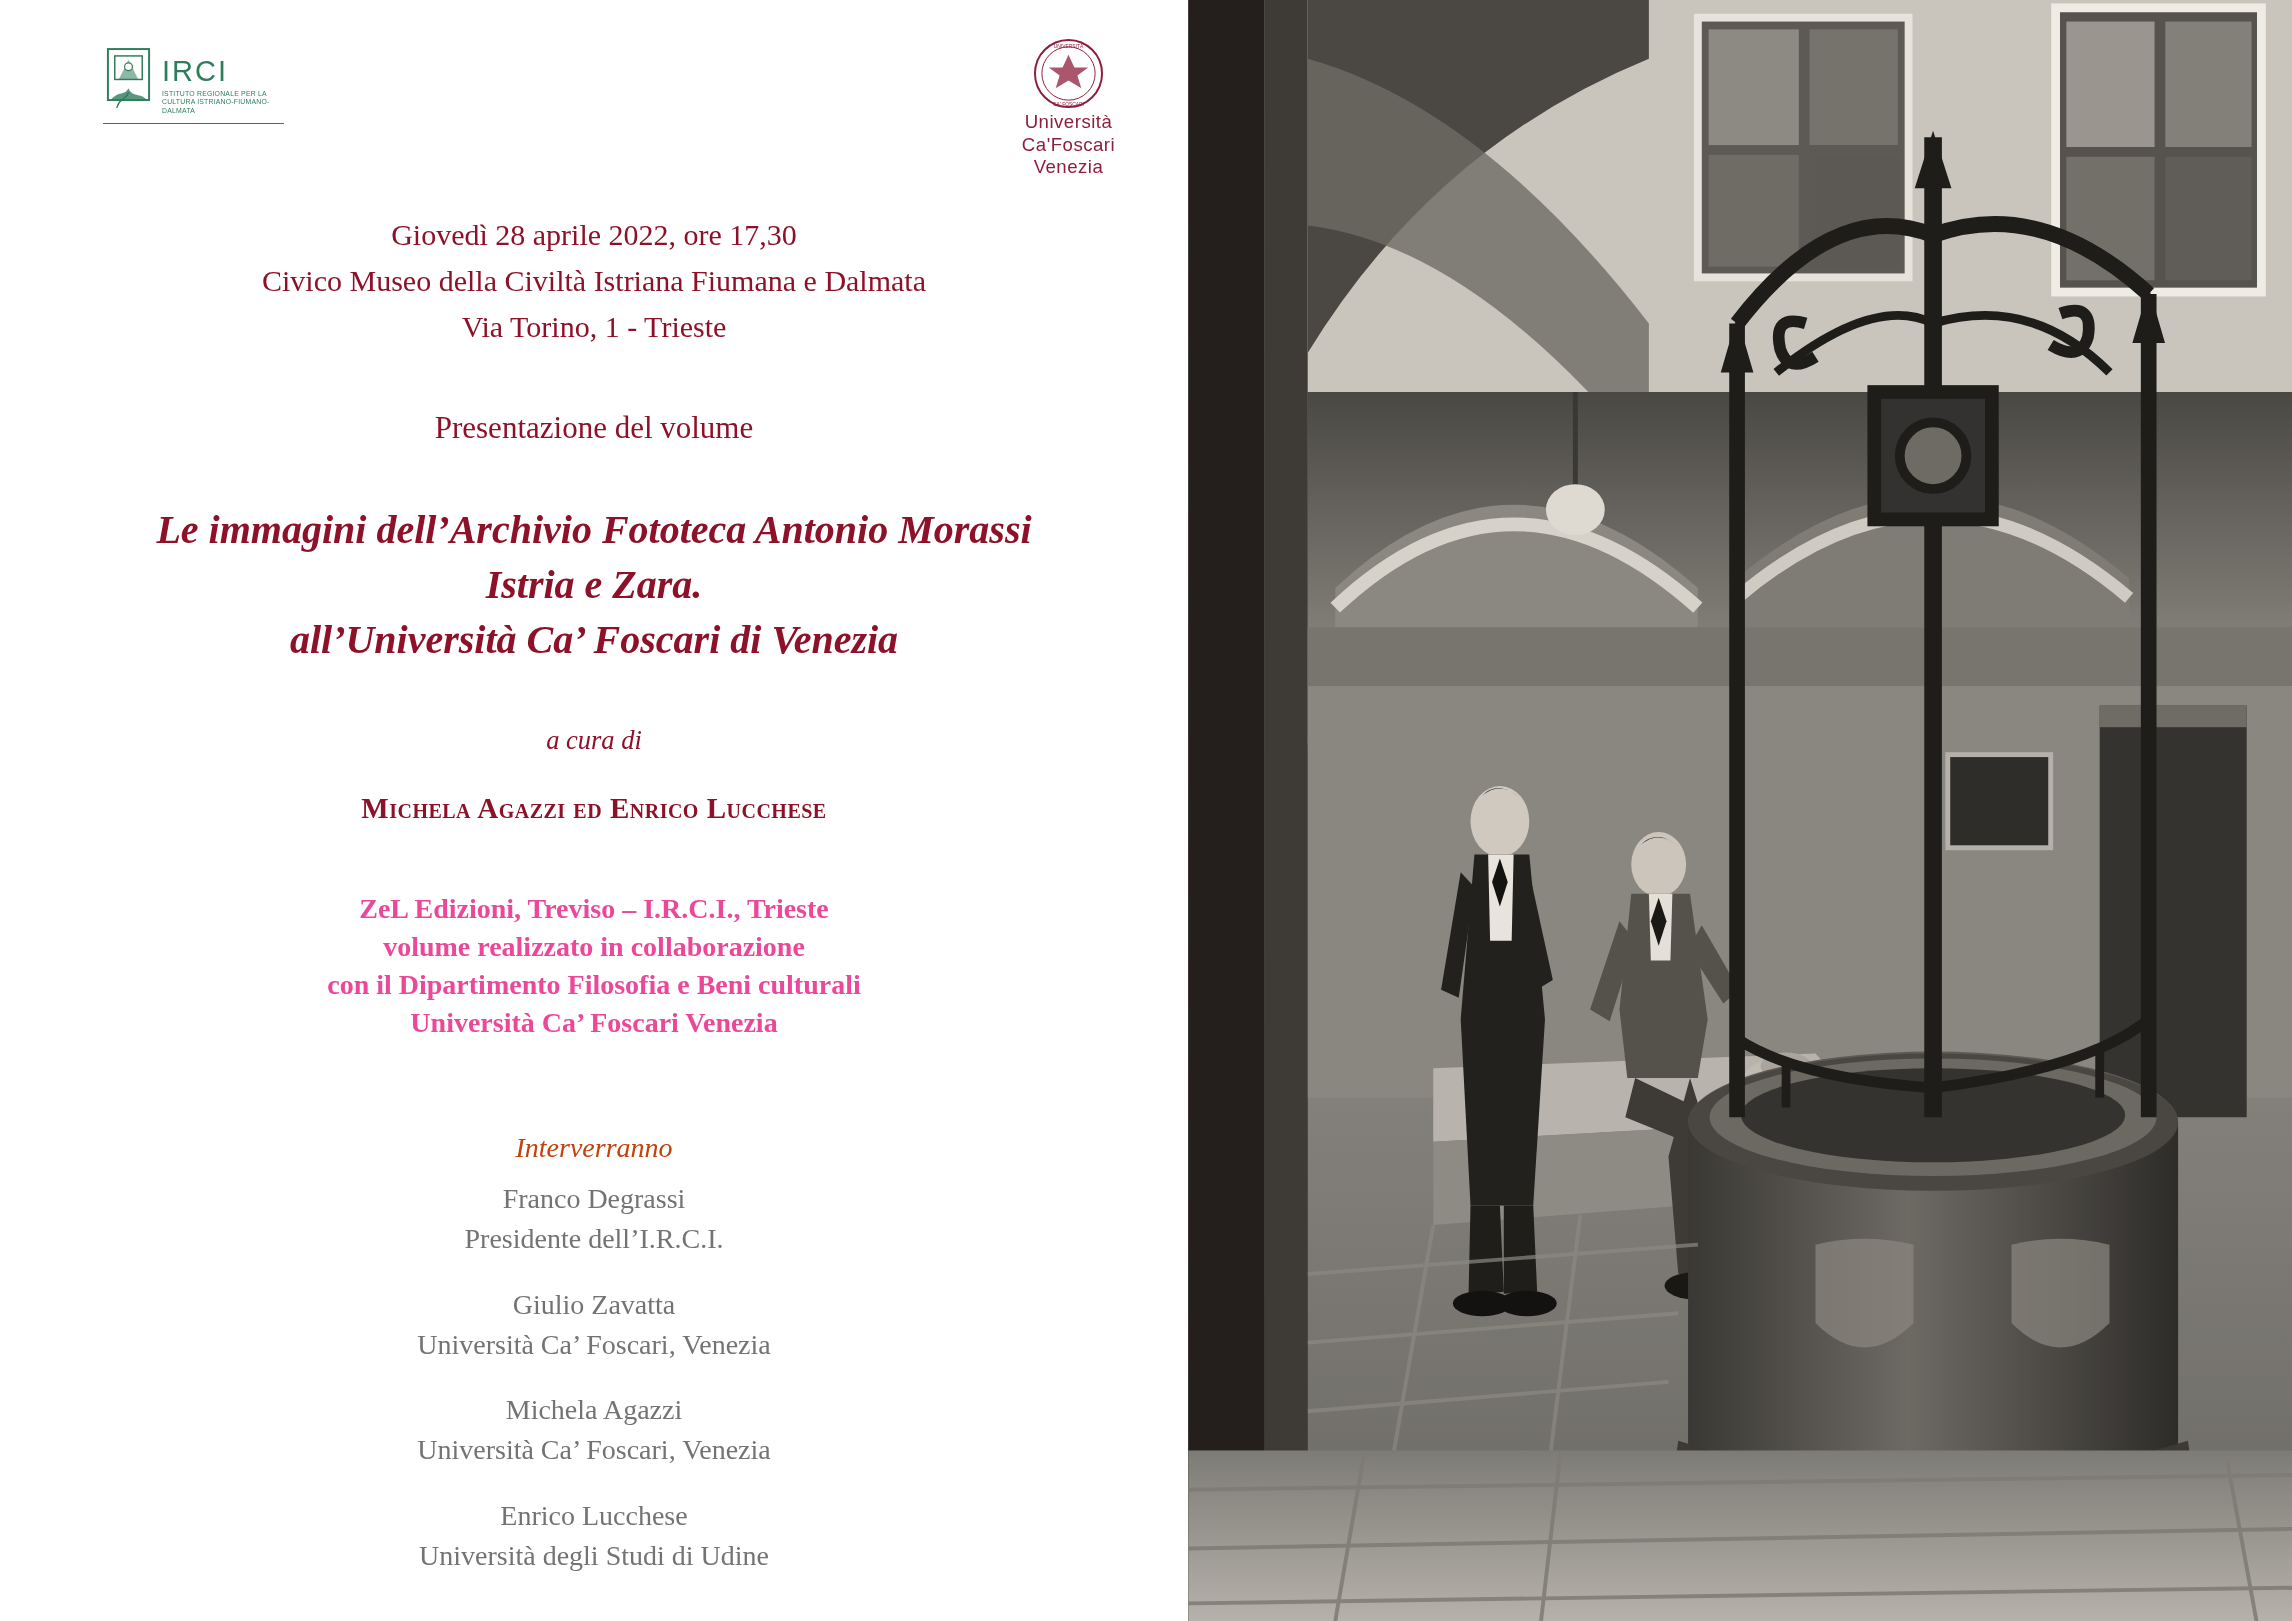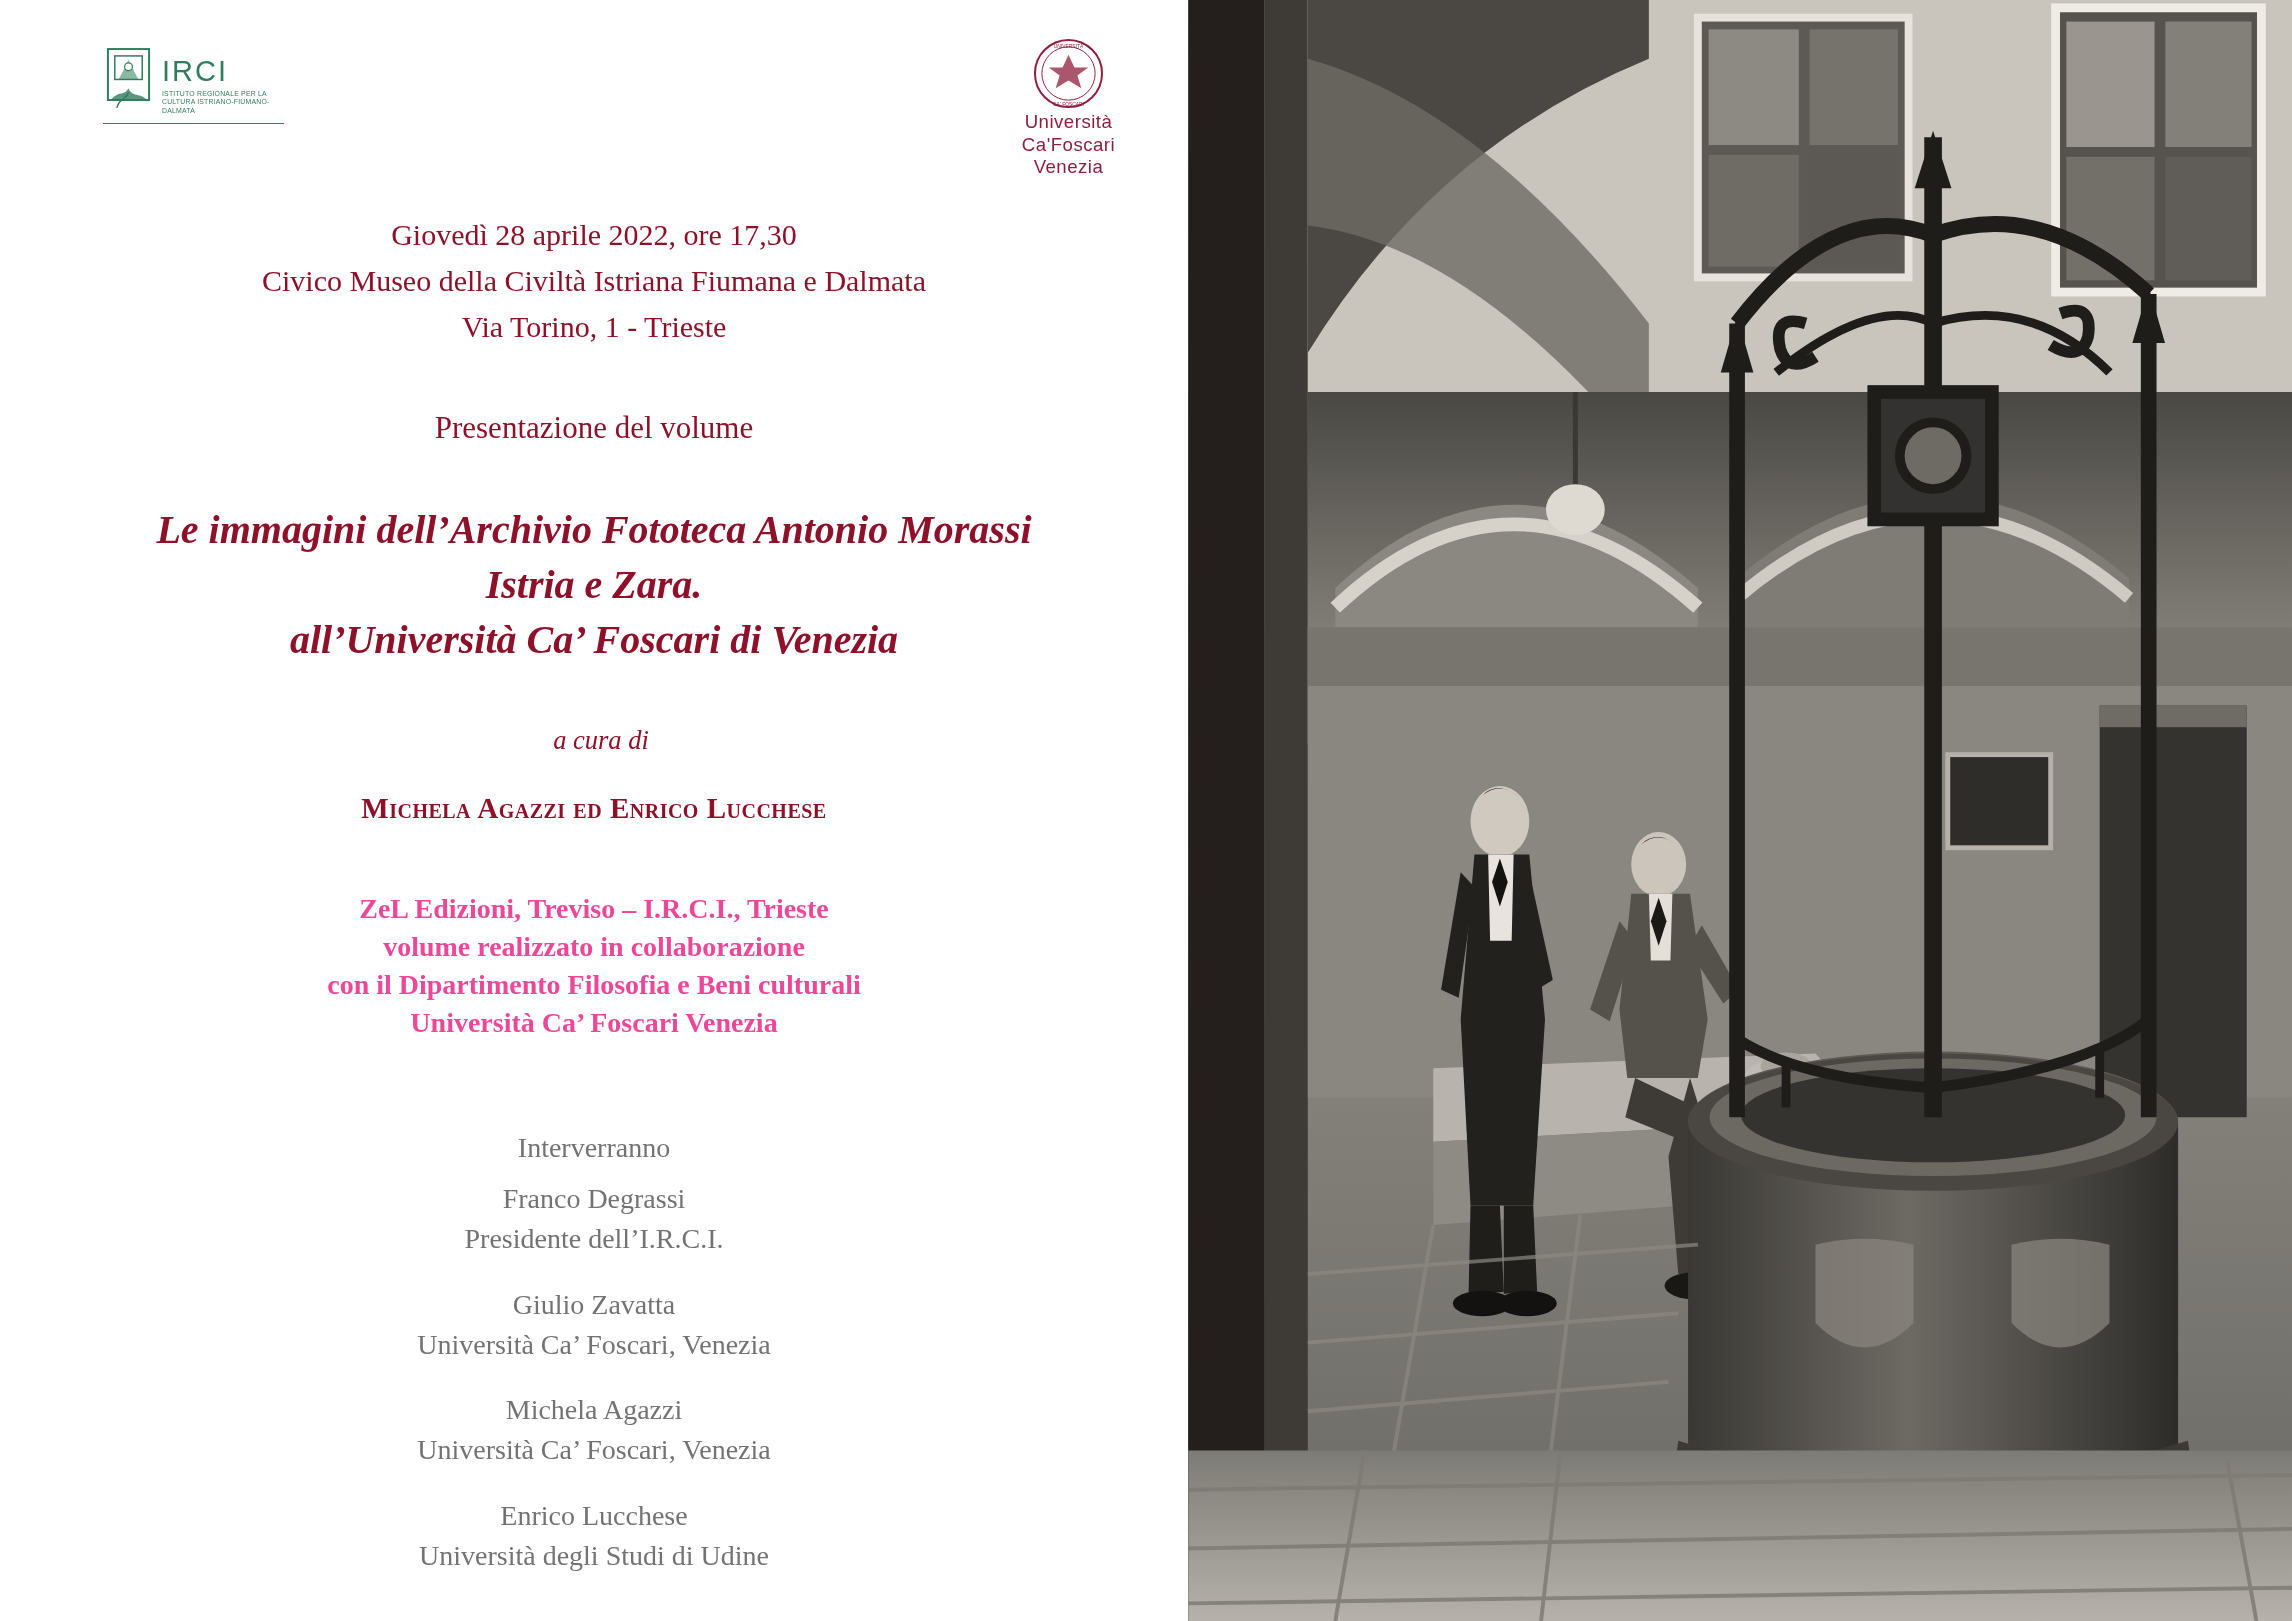--- a/index.html
+++ b/index.html
@@ -131,42 +131,42 @@
     font-weight: bold;
     font-size: 40px;
     line-height: 55px;
     color: #8d1128;
   }
   .cura-label {
     top: 725px;
     font-style: italic;
     font-size: 26.5px;
     color: #8d1128;
-    margin-left: 7px;
   }
   .curators {
     top: 768px;
     font-size: 29px;
     font-weight: bold;
     color: #8d1128;
     font-variant: small-caps;
     letter-spacing: 0.5px;
     margin-top: 24px;
   }
   .publisher {
     top: 890px;
     font-size: 28px;
     line-height: 38px;
     font-weight: bold;
     color: #ec4899;
   }
   .interverranno-label {
     top: 1132px;
+    font-style: italic;
     font-size: 28px;
-    color: #737373;
+    color: #c2410c;
   }
   .speakers {
     top: 1172px;
     font-size: 28px;
     line-height: 40px;
     color: #737373;
     margin-top: 7px;
   }
   .speaker { margin-bottom: 25.5px; }
   .speaker:last-child { margin-bottom: 0; }

